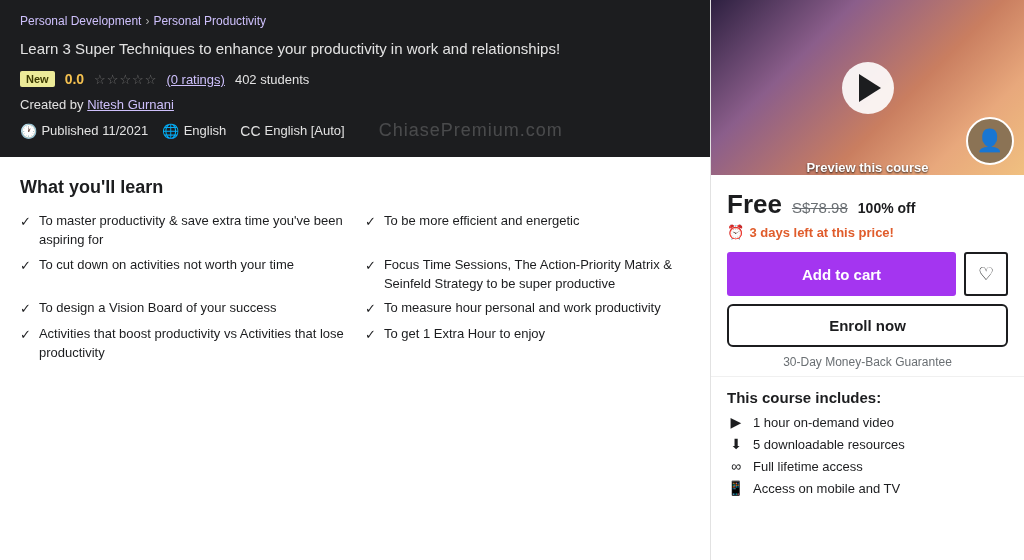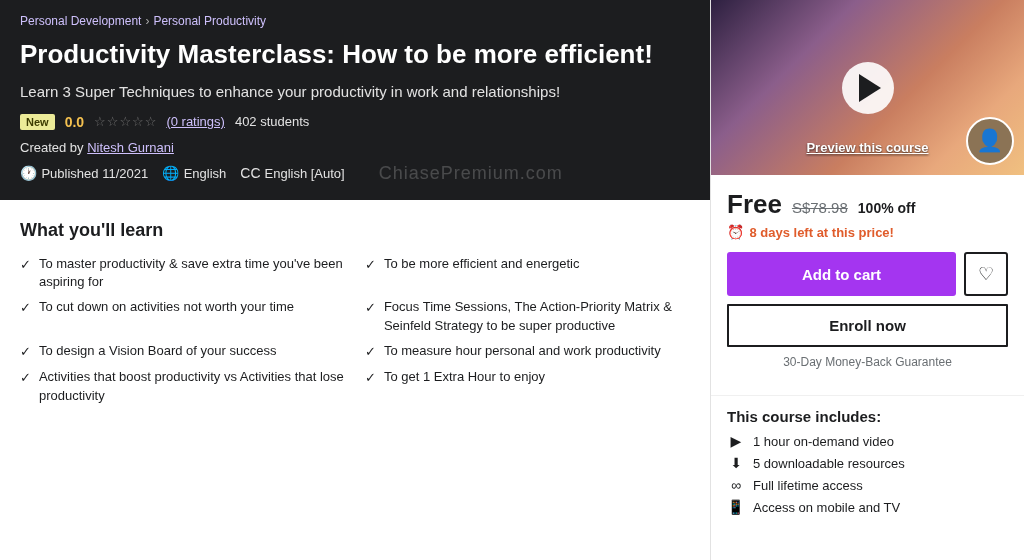--- a/index.html
+++ b/index.html
@@ -239,33 +239,32 @@
       border: 2px solid #fff;
       overflow: hidden;
       display: flex;
       align-items: center;
       justify-content: center;
       font-size: 20px;
     }
 
     .preview-label {
       position: absolute;
-      bottom: 20px;
+      bottom: 0;
       left: 0;
       right: 0;
       text-align: center;
       color: #fff;
       font-size: 13px;
       font-weight: 600;
       text-shadow: 0 1px 2px rgba(0,0,0,0.8);
-      text-decoration: underline;
     }
 
     .pricing-section {
-      padding: 14px 16px 26px 16px;
+      padding: 14px 16px 7px 16px;
       border-bottom: 1px solid #f0f0f0;
     }
 
     .price-row {
       display: flex;
       align-items: baseline;
       gap: 10px;
       margin-bottom: 4px;
     }
 
@@ -336,21 +335,21 @@
 
     .btn-enroll {
       width: 100%;
       background: #fff;
       color: #1c1d1f;
       border: 2px solid #1c1d1f;
       padding: 11px 10px;
       font-size: 15px;
       font-weight: 700;
       cursor: pointer;
-      border-radius: 1px;
+      border-radius: 6px;
       margin-bottom: 8px;
     }
 
     .money-back {
       text-align: center;
       font-size: 12px;
       color: #6a6f73;
       margin-bottom: 0;
     }
 
@@ -390,21 +389,20 @@
 
 <div class="top-bar">
 
   <div class="left-panel">
     <div class="course-header header-area">
       <div class="breadcrumb">
         <a href="#">Personal Development</a>
         <span class="separator">›</span>
         <span>Personal Productivity</span>
       </div>
-      <h1 class="course-title">Productivity Masterclass: How to be more efficient!</h1>
       <p class="course-subtitle">Learn 3 Super Techniques to enhance your productivity in work and relationships!</p>
       <div class="rating-row">
         <span class="new-badge">New</span>
         <span class="rating-score">0.0</span>
         <div class="stars">
           <span class="star empty">☆</span>
           <span class="star empty">☆</span>
           <span class="star empty">☆</span>
           <span class="star empty">☆</span>
           <span class="star empty">☆</span>
@@ -489,21 +487,21 @@
     </div>
 
     <div class="pricing-section">
       <div class="price-row">
         <span class="free-price">Free</span>
         <span class="original-price">S$78.98</span>
         <span class="discount-pct">100% off</span>
       </div>
       <div class="urgency-row">
         <span class="alarm-icon">⏰</span>
-        <span>8 days left at this price!</span>
+        <span>3 days left at this price!</span>
       </div>
       <div class="btn-row">
         <button class="btn-add-cart">Add to cart</button>
         <button class="btn-wishlist">
           <span>♡</span>
         </button>
       </div>
       <button class="btn-enroll">Enroll now</button>
       <div class="money-back">30-Day Money-Back Guarantee</div>
     </div>

